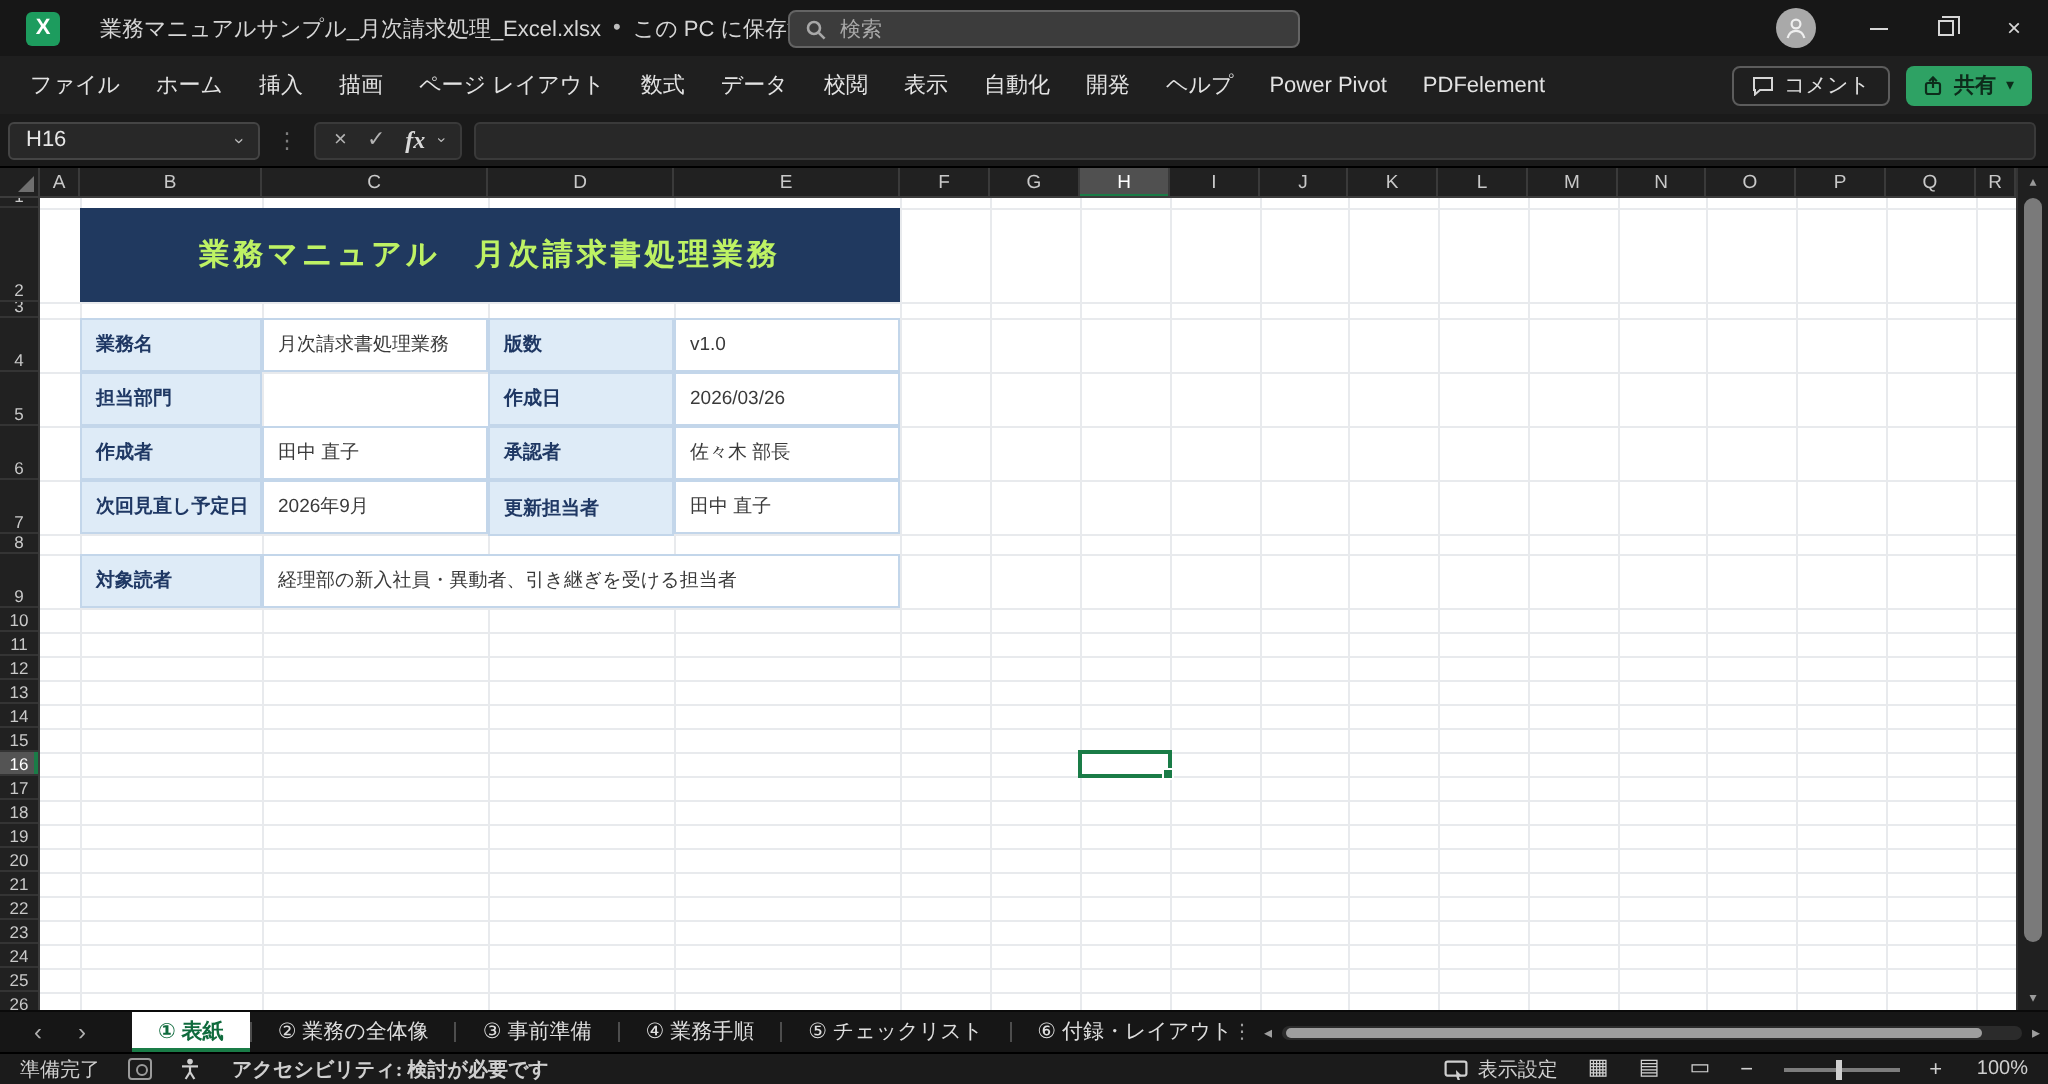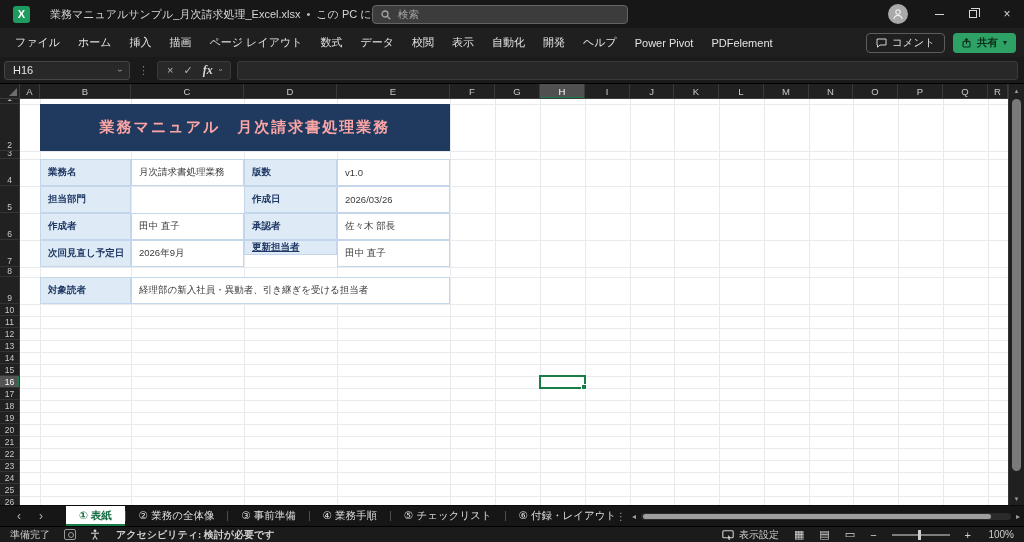--- a/index.html
+++ b/index.html
@@ -6,21 +6,21 @@
   html,body{width:1024px;height:542px;overflow:hidden;}
   body{font-family:"Liberation Sans","DejaVu Sans",sans-serif;background:#000;}
   #app{position:relative;width:1024px;height:542px;background:#1b1b1b;color:#e6e6e6;}
 
   
   #titlebar{height:28px;background:#171717;display:flex;align-items:center;position:relative;}
   .excel-logo{width:17px;height:17px;margin-left:13px;border-radius:3px;background:#1d9c5e;display:flex;align-items:center;justify-content:center;font-size:11px;font-weight:bold;color:#fff;flex:none;}
   .doc-title-group{display:flex;align-items:center;margin-left:20px;font-size:11px;color:#d6d6d6;white-space:nowrap;}
   .doc-bullet{margin:0 6px;color:#bdbdbd;}
   .chev{display:inline-block;transform:rotate(90deg);font-size:10px;color:#bdbdbd;margin-left:7px;line-height:1;}
-  .search-box{position:absolute;left:372px;top:5px;width:256px;height:19px;background:#3c3c3c;border:1px solid #646464;border-radius:4px;display:flex;align-items:center;padding:0 8px;gap:7px;font-size:10.5px;color:#a8a8a8;}
+  .search-box{position:absolute;left:394px;top:5px;width:256px;height:19px;background:#3c3c3c;border:1px solid #646464;border-radius:4px;display:flex;align-items:center;padding:0 8px;gap:7px;font-size:10.5px;color:#a8a8a8;}
   .tb-right{margin-left:auto;display:flex;align-items:center;height:100%;}
   .avatar{width:20px;height:20px;border-radius:50%;background:#a9a9a9;display:flex;align-items:center;justify-content:center;margin-right:14px;}
   .winbtn{width:34px;height:28px;display:flex;align-items:center;justify-content:center;color:#d6d6d6;font-size:12px;}
   .min-glyph{display:block;width:9px;height:1px;background:#d6d6d6;}
   .restore-glyph{position:relative;display:block;width:8px;height:8px;border:1px solid #d6d6d6;}
   .restore-glyph::before{content:"";position:absolute;left:1px;top:-3px;width:8px;height:8px;border:1px solid #d6d6d6;border-left:none;border-bottom:none;}
 
   
   #ribbon{height:29px;background:#1f1f1f;display:flex;align-items:center;}
   #ribbontabs{display:flex;align-items:center;height:100%;padding-left:6px;}
@@ -47,21 +47,21 @@
   #corner::after{content:"";position:absolute;right:2px;bottom:2px;border-left:8px solid transparent;border-bottom:8px solid #6f6f6f;}
   #colheaders{position:absolute;left:20px;top:0;width:988px;height:15px;display:flex;background:#212121;border-bottom:1px solid #3c3c3c;overflow:hidden;}
   .ch{height:15px;flex:none;display:flex;align-items:center;justify-content:center;font-size:9.5px;color:#c9c9c9;border-right:1px solid #3a3a3a;}
   .ch.sel{background:#505050;color:#fff;box-shadow:inset 0 -2px 0 #1a7c47;}
   #rowheaders{position:absolute;left:0;top:15px;width:20px;height:407px;background:#212121;border-right:1px solid #3c3c3c;display:flex;flex-direction:column;overflow:hidden;}
   .rh{flex:none;display:flex;align-items:flex-end;justify-content:center;font-size:8.5px;line-height:10px;color:#c9c9c9;border-bottom:1px solid #343434;overflow:hidden;}
   .rh.sel{background:#545454;color:#fff;box-shadow:inset -2px 0 0 #1a7c47;}
   #cells{position:absolute;left:20px;top:15px;width:988px;height:407px;background:#fff;overflow:hidden;}
   .vl{position:absolute;top:0;bottom:0;width:1px;background:#e8eaed;}
   .hl{position:absolute;left:0;right:0;height:1px;background:#e8eaed;}
-  .banner{position:absolute;background:#20395f;color:#fca5a5;display:flex;align-items:center;justify-content:center;font-size:15px;font-weight:bold;letter-spacing:2px;white-space:nowrap;}
+  .banner{position:absolute;background:#20395f;color:#bef264;display:flex;align-items:center;justify-content:center;font-size:15px;font-weight:bold;letter-spacing:2px;white-space:nowrap;}
   .tcell{position:absolute;background:#fff;border:1px solid #c3d6ea;font-size:9.5px;color:#3a3a3a;display:flex;align-items:center;padding:0 7px;white-space:nowrap;overflow:hidden;}
   .tcell.lab{background:#deebf7;color:#1f3864;font-weight:bold;}
   .selcell{position:absolute;border:2px solid #1a7c47;background:transparent;}
   .selcell::after{content:"";position:absolute;right:-3px;bottom:-3px;width:4px;height:4px;background:#1a7c47;border:1px solid #fff;}
   #vscroll{position:absolute;left:1008px;top:0;width:16px;height:422px;background:#202020;border-left:1px solid #343434;}
   .vup,.vdown{position:absolute;left:0;width:15px;height:12px;display:flex;align-items:center;justify-content:center;font-size:7px;color:#9a9a9a;}
   .vup{top:1px;} .vdown{bottom:1px;}
   .vthumb{position:absolute;top:15px;left:3px;width:9px;height:372px;background:#7a7a7a;border-radius:5px;}
 
   
@@ -286,21 +286,21 @@
         <div class="tcell" style="left: 317px; top: 60px; width: 113px; height: 27px;">v1.0</div>
         <div class="tcell lab" style="left: 20px; top: 87px; width: 91px; height: 27px;">担当部門</div>
         <div class="tcell lab" style="left: 224px; top: 87px; width: 93px; height: 27px;">作成日</div>
         <div class="tcell" style="left: 317px; top: 87px; width: 113px; height: 27px;">2026/03/26</div>
         <div class="tcell lab" style="left: 20px; top: 114px; width: 91px; height: 27px;">作成者</div>
         <div class="tcell" style="left: 111px; top: 114px; width: 113px; height: 27px;">田中 直子</div>
         <div class="tcell lab" style="left: 224px; top: 114px; width: 93px; height: 27px;">承認者</div>
         <div class="tcell" style="left: 317px; top: 114px; width: 113px; height: 27px;">佐々木 部長</div>
         <div class="tcell lab" style="left: 20px; top: 141px; width: 91px; height: 27px;">次回見直し予定日</div>
         <div class="tcell" style="left: 111px; top: 141px; width: 113px; height: 27px;">2026年9月</div>
-        <div class="tcell lab" style="left: 224px; top: 141px; width: 93px; height: 15px; text-decoration: underline;">更新担当者</div>
+        <div class="tcell lab" style="left: 224px; top: 141px; width: 93px; height: 28px;">更新担当者</div>
         <div class="tcell" style="left: 317px; top: 141px; width: 113px; height: 27px;">田中 直子</div>
         <div class="tcell" style="left: 111px; top: 178px; width: 319px; height: 27px;">経理部の新入社員・異動者、引き継ぎを受ける担当者</div>
         <div class="tcell lab" style="left: 20px; top: 178px; width: 91px; height: 27px;">対象読者</div>
         <div class="selcell" style="left: 519px; top: 276px; width: 47px; height: 14px;"></div>
       </div>
     <div id="vscroll">
       <span class="vup">▴</span>
       <div class="vthumb"></div>
       <span class="vdown">▾</span>
     </div>

